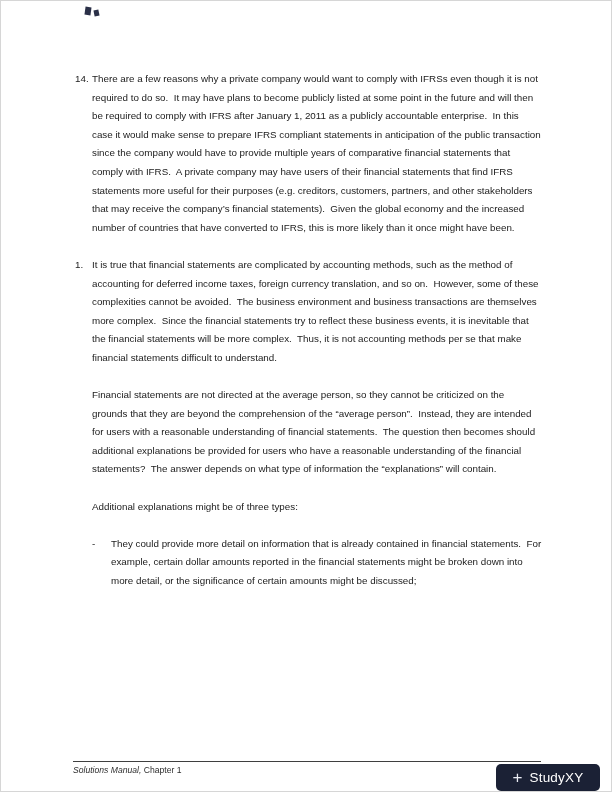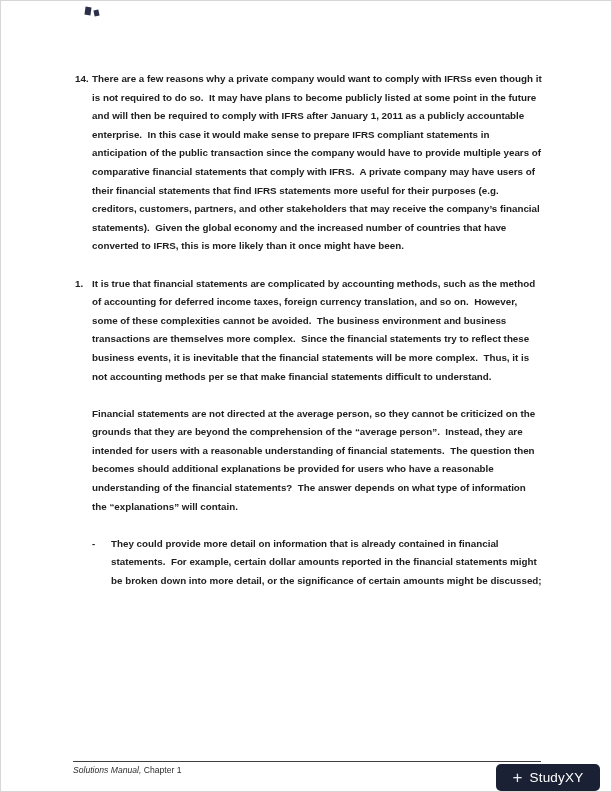--- a/index.html
+++ b/index.html
@@ -20,21 +20,20 @@
     
     .scan-marks { position: absolute; left: 84px; top: 5px; width: 20px; height: 14px; }
     .mark { position: absolute; background: #2b3048; }
     .mark-1 { width: 6px; height: 8px; left: 0; top: 1px; transform: rotate(8deg); }
     .mark-2 { width: 5px; height: 6px; left: 9px; top: 4px; transform: rotate(-12deg); }
 
     .content {
       position: absolute; left: 74px; top: 69px; width: 467px;
       font-size: 9.8px; line-height: 18.6px;
       text-align: left;
-      font-weight: bold;
     }
     .numbered-item { display: flex; }
     .item-number { flex: 0 0 17px; }
     .item-body { flex: 1; min-width: 0; }
     .para { margin: 0 0 18.6px 0; white-space: pre-wrap; }
     .bullet { display: flex; }
     .bullet-marker { flex: 0 0 19px; }
     .bullet-text { flex: 1; margin-bottom: 0; }
 
     .footer { position: absolute; left: 72px; top: 760px; width: 468px; }
@@ -76,20 +75,21 @@
       <div class="item-body">
         <p class="para">There are a few reasons why a private company would want to comply with IFRSs even though it is not required to do so.  It may have plans to become publicly listed at some point in the future and will then be required to comply with IFRS after January 1, 2011 as a publicly accountable enterprise.  In this case it would make sense to prepare IFRS compliant statements in anticipation of the public transaction since the company would have to provide multiple years of comparative financial statements that comply with IFRS.  A private company may have users of their financial statements that find IFRS statements more useful for their purposes (e.g. creditors, customers, partners, and other stakeholders that may receive the company’s financial statements).  Given the global economy and the increased number of countries that have converted to IFRS, this is more likely than it once might have been.</p>
       </div>
     </div>
 
     <div class="numbered-item">
       <div class="item-number">1.</div>
       <div class="item-body">
         <p class="para">It is true that financial statements are complicated by accounting methods, such as the method of accounting for deferred income taxes, foreign currency translation, and so on.  However, some of these complexities cannot be avoided.  The business environment and business transactions are themselves more complex.  Since the financial statements try to reflect these business events, it is inevitable that the financial statements will be more complex.  Thus, it is not accounting methods per se that make financial statements difficult to understand.</p>
         <p class="para">Financial statements are not directed at the average person, so they cannot be criticized on the grounds that they are beyond the comprehension of the “average person”.  Instead, they are intended for users with a reasonable understanding of financial statements.  The question then becomes should additional explanations be provided for users who have a reasonable understanding of the financial statements?  The answer depends on what type of information the “explanations” will contain.</p>
+        <p class="para">Additional explanations might be of three types:</p>
         <div class="bullet">
           <span class="bullet-marker">-</span>
           <p class="para bullet-text">They could provide more detail on information that is already contained in financial statements.  For example, certain dollar amounts reported in the financial statements might be broken down into more detail, or the significance of certain amounts might be discussed;</p>
         </div>
       </div>
     </div>
 
   </div>
 
   <div class="footer">

